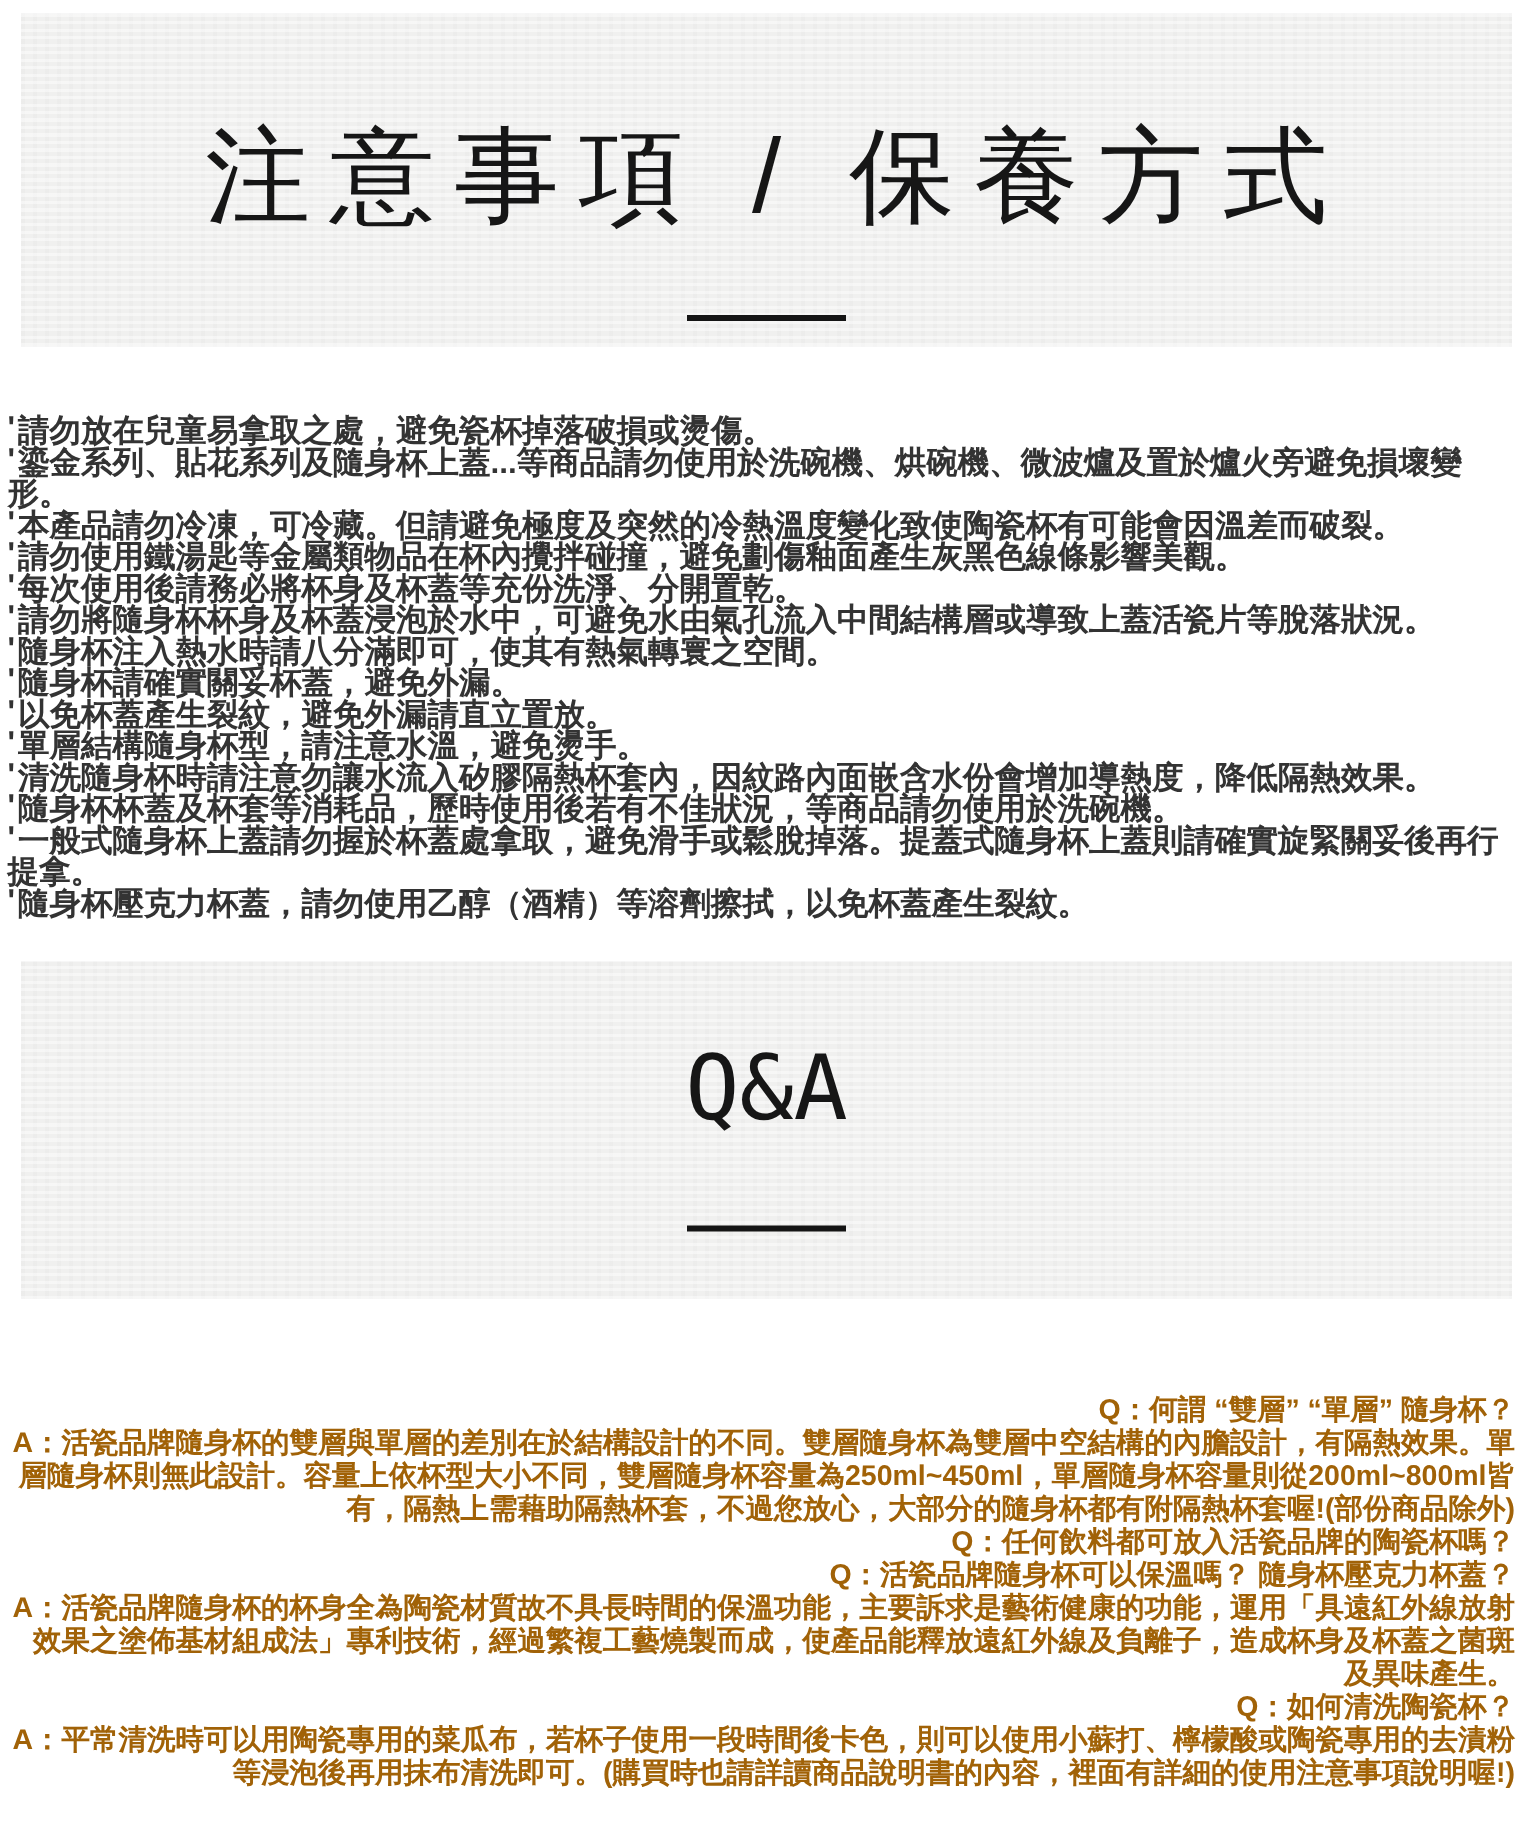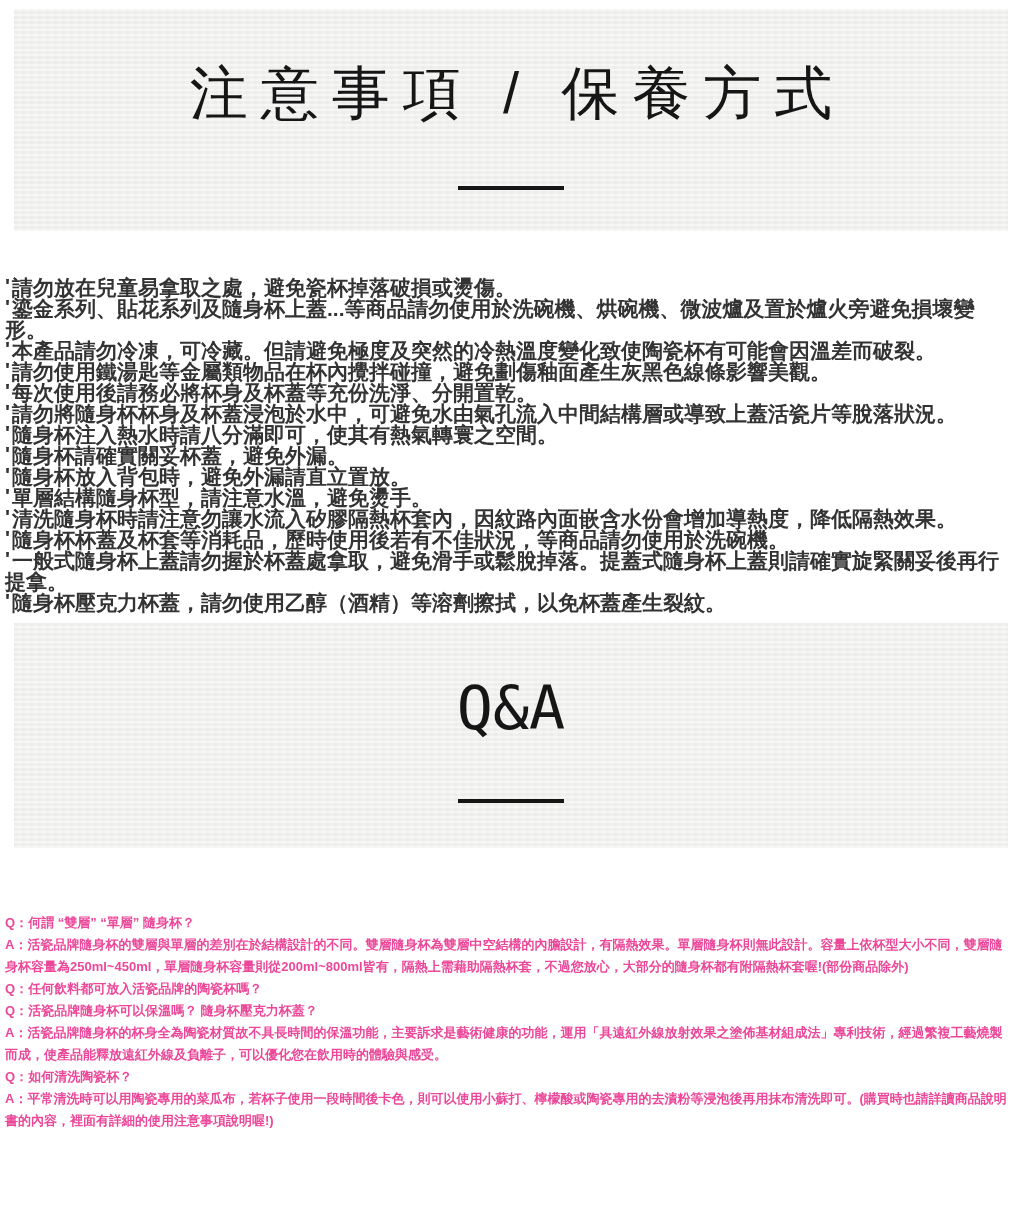--- a/index.html
+++ b/index.html
@@ -12,24 +12,24 @@
   
   .banner{
     margin:9px 16px 0 14px;
     height:222px;
     background-color:#f0f0ef;
     background-image:
       repeating-linear-gradient(0deg, rgba(255,255,255,.45) 0 2px, transparent 2px 5px),
       repeating-linear-gradient(90deg, rgba(0,0,0,.014) 0 3px, transparent 3px 8px);
     display:flex;flex-direction:column;align-items:center;
   }
-  .banner.qa-banner{height:225px;margin-top:10px;}
+  .banner.qa-banner{height:225px;margin-top:28px;}
   .banner-title{
-    margin-top:55px;
-    font-size:58px;line-height:58px;
+    margin-top:79px;
+    font-size:70px;line-height:58px;
     letter-spacing:13px;padding-left:13px;
     font-weight:500;color:#161616;
     white-space:nowrap;
   }
   .qa-title{
     margin-top:54px;
     font-family:"DejaVu Sans Mono",monospace;
     font-size:60px;line-height:62px;
     font-weight:400;color:#161616;
     letter-spacing:0;
@@ -51,22 +51,22 @@
     display:inline-block;
     margin-right:2px;
     font-weight:700;color:#333333;
     transform:translateY(-2px);
   }
 
   
   .qa-text{
     margin:64px 0 0 0;
     padding:0 14px 0 5px;
-    font-size:13px;line-height:22px;
-    font-weight:700;color:#ec4899;
+    font-size:19px;line-height:22px;
+    font-weight:700;color:#a16207;text-align:right;
   }
   .qa-text p{margin:0;padding:0;}
   .qa-prefix{font-weight:700;}
 </style>
 </head>
 <body>
 
 <section class="banner">
   <div class="banner-title">注意事項 / 保養方式</div>
   <div class="rule"></div>
@@ -74,34 +74,34 @@
 
 <ul class="notes">
   <li><span class="tick">'</span><span>請勿放在兒童易拿取之處，避免瓷杯掉落破損或燙傷。</span></li>
   <li><span class="tick">'</span><span>鎏金系列、貼花系列及隨身杯上蓋...等商品請勿使用於洗碗機、烘碗機、微波爐及置於爐火旁避免損壞變形。</span></li>
   <li><span class="tick">'</span><span>本產品請勿冷凍，可冷藏。但請避免極度及突然的冷熱溫度變化致使陶瓷杯有可能會因溫差而破裂。</span></li>
   <li><span class="tick">'</span><span>請勿使用鐵湯匙等金屬類物品在杯內攪拌碰撞，避免劃傷釉面產生灰黑色線條影響美觀。</span></li>
   <li><span class="tick">'</span><span>每次使用後請務必將杯身及杯蓋等充份洗淨、分開置乾。</span></li>
   <li><span class="tick">'</span><span>請勿將隨身杯杯身及杯蓋浸泡於水中，可避免水由氣孔流入中間結構層或導致上蓋活瓷片等脫落狀況。</span></li>
   <li><span class="tick">'</span><span>隨身杯注入熱水時請八分滿即可，使其有熱氣轉寰之空間。</span></li>
   <li><span class="tick">'</span><span>隨身杯請確實關妥杯蓋，避免外漏。</span></li>
-  <li><span class="tick">'</span><span>隨身杯放入背包時，避免外漏請直立置放。</span></li>
+  <li><span class="tick">'</span><span>以免杯蓋產生裂紋，避免外漏請直立置放。</span></li>
   <li><span class="tick">'</span><span>單層結構隨身杯型，請注意水溫，避免燙手。</span></li>
   <li><span class="tick">'</span><span>清洗隨身杯時請注意勿讓水流入矽膠隔熱杯套內，因紋路內面嵌含水份會增加導熱度，降低隔熱效果。</span></li>
   <li><span class="tick">'</span><span>隨身杯杯蓋及杯套等消耗品，歷時使用後若有不佳狀況，等商品請勿使用於洗碗機。</span></li>
   <li><span class="tick">'</span><span>一般式隨身杯上蓋請勿握於杯蓋處拿取，避免滑手或鬆脫掉落。提蓋式隨身杯上蓋則請確實旋緊關妥後再行提拿。</span></li>
   <li><span class="tick">'</span><span>隨身杯壓克力杯蓋，請勿使用乙醇（酒精）等溶劑擦拭，以免杯蓋產生裂紋。</span></li>
 </ul>
 
 <section class="banner qa-banner">
   <div class="qa-title">Q&amp;A</div>
   <div class="rule"></div>
 </section>
 
 <div class="qa-text">
   <p><span class="qa-prefix">Q：</span><span>何謂 “雙層” “單層” 隨身杯？</span></p>
   <p><span class="qa-prefix">A：</span><span>活瓷品牌隨身杯的雙層與單層的差別在於結構設計的不同。雙層隨身杯為雙層中空結構的內膽設計，有隔熱效果。單層隨身杯則無此設計。容量上依杯型大小不同，雙層隨身杯容量為250ml~450ml，單層隨身杯容量則從200ml~800ml皆有，隔熱上需藉助隔熱杯套，不過您放心，大部分的隨身杯都有附隔熱杯套喔!(部份商品除外)</span></p>
   <p><span class="qa-prefix">Q：</span><span>任何飲料都可放入活瓷品牌的陶瓷杯嗎？</span></p>
   <p><span class="qa-prefix">Q：</span><span>活瓷品牌隨身杯可以保溫嗎？ 隨身杯壓克力杯蓋？</span></p>
-  <p><span class="qa-prefix">A：</span><span>活瓷品牌隨身杯的杯身全為陶瓷材質故不具長時間的保溫功能，主要訴求是藝術健康的功能，運用「具遠紅外線放射效果之塗佈基材組成法」專利技術，經過繁複工藝燒製而成，使產品能釋放遠紅外線及負離子，可以優化您在飲用時的體驗與感受。</span></p>
+  <p><span class="qa-prefix">A：</span><span>活瓷品牌隨身杯的杯身全為陶瓷材質故不具長時間的保溫功能，主要訴求是藝術健康的功能，運用「具遠紅外線放射效果之塗佈基材組成法」專利技術，經過繁複工藝燒製而成，使產品能釋放遠紅外線及負離子，造成杯身及杯蓋之菌斑及異味產生。</span></p>
   <p><span class="qa-prefix">Q：</span><span>如何清洗陶瓷杯？</span></p>
   <p><span class="qa-prefix">A：</span><span>平常清洗時可以用陶瓷專用的菜瓜布，若杯子使用一段時間後卡色，則可以使用小蘇打、檸檬酸或陶瓷專用的去漬粉等浸泡後再用抹布清洗即可。(購買時也請詳讀商品說明書的內容，裡面有詳細的使用注意事項說明喔!)</span></p>
 </div>
 
 </body></html>

